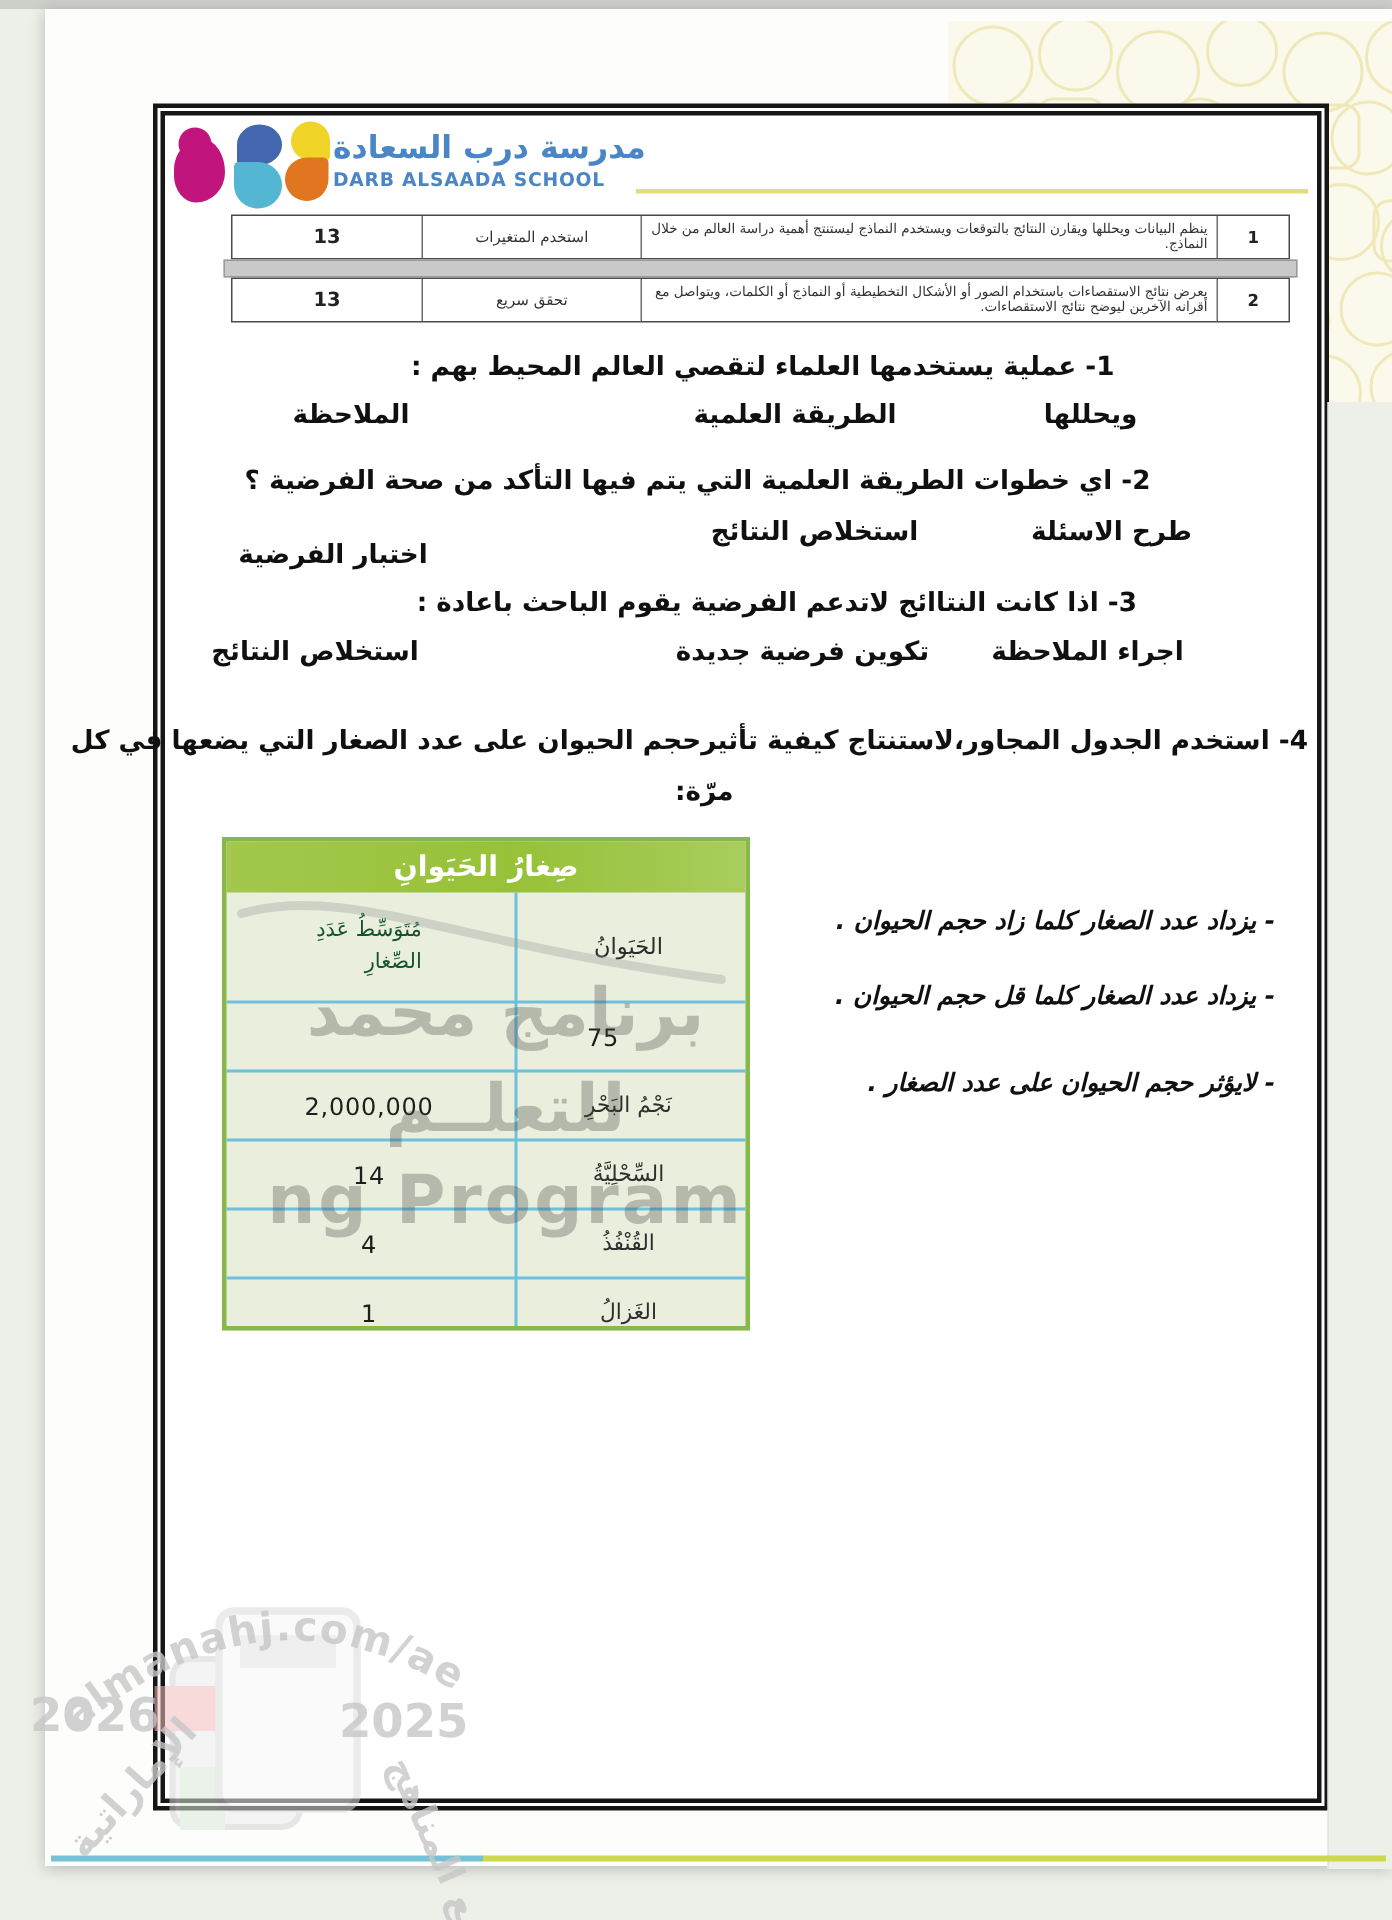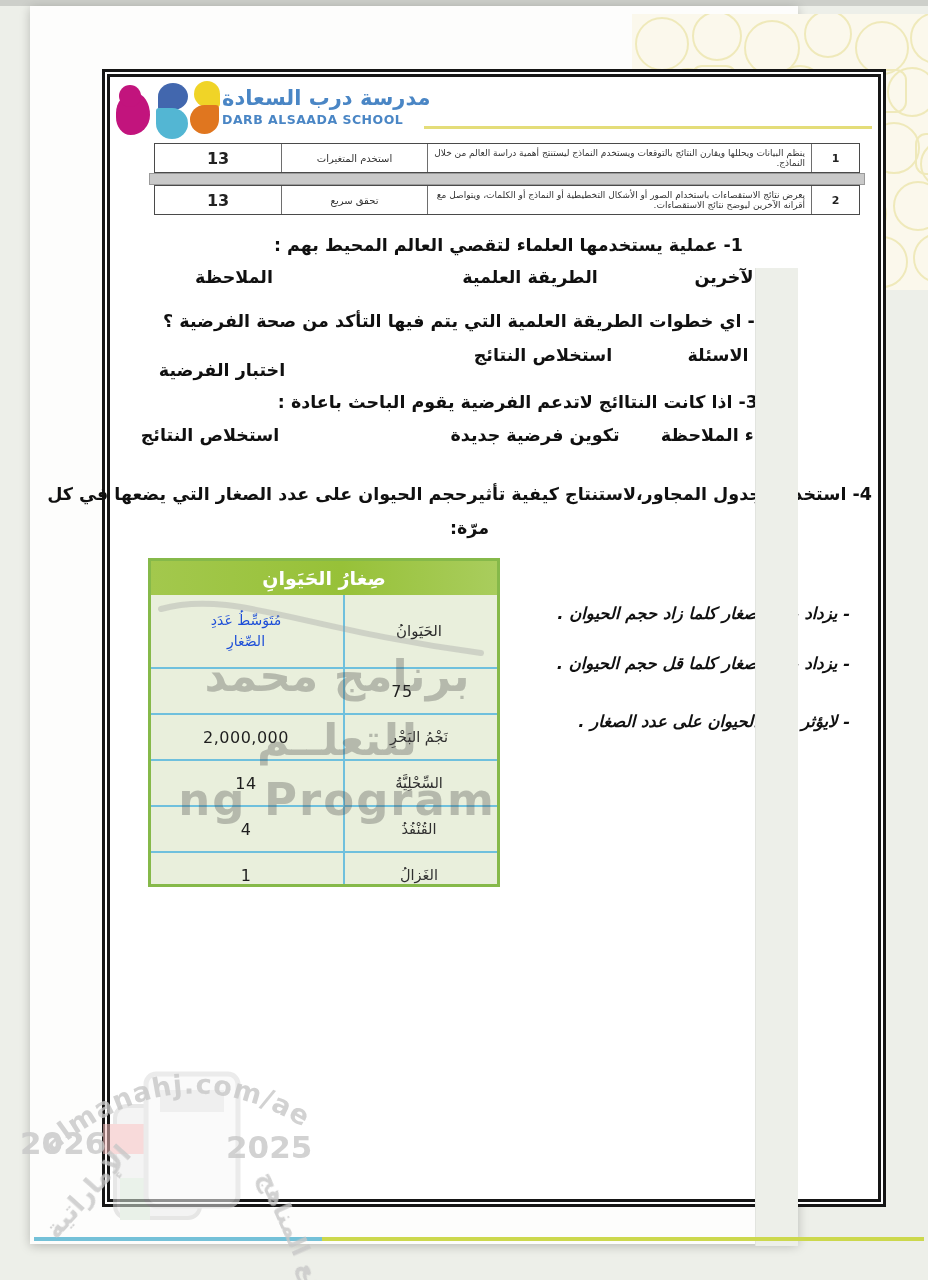--- a/index.html
+++ b/index.html
@@ -3,21 +3,21 @@
 <meta charset="utf-8">
 <style>
   html,body{margin:0;padding:0;}
   body{
     width:928px;height:1280px;position:relative;overflow:hidden;
     background:#edefe9;
     font-family:"DejaVu Sans","Liberation Sans",sans-serif;
   }
   .top-strip{position:absolute;left:0;top:0;width:100%;height:6px;background:#cdcfca;}
   .paper{
-    position:absolute;left:30px;top:6px;width:768px;height:1238px;
+    position:absolute;left:30px;top:6px;width:898px;height:1238px;
     background:#fdfdfc;box-shadow:0 2px 10px rgba(0,0,0,.22);
   }
   .right-wedge{position:absolute;right:0;top:262px;width:42px;height:978px;background:#edefe9;border-left:1px solid #e2e4df;}
   .deco-circles{position:absolute;left:602px;top:8px;width:326px;height:276px;background:#fbf8ec;border-radius:0 0 0 140px;overflow:hidden;}
   .frame{
     position:absolute;left:72px;top:63px;width:784px;height:1138px;
     border:8px double #161616;background:#fff;box-sizing:border-box;
   }
   
   .logo{position:absolute;left:6px;top:4px;width:104px;height:64px;}
@@ -33,31 +33,31 @@
   .school-en{font-size:12.5px;font-weight:bold;color:#4a86c5;letter-spacing:.5px;margin-top:1px;}
   .yellow-rule{position:absolute;left:314px;top:49px;right:6px;height:3px;background:#e4dd79;}
   
   .std-table{position:absolute;left:44px;top:66px;width:706px;direction:rtl;}
   .std-row{display:flex;height:30px;border:1.6px solid #4a4a4a;background:#fff;align-items:stretch;box-sizing:border-box;}
   .std-row>div{display:flex;align-items:center;box-sizing:border-box;}
   .std-row>div:not(:last-child){border-inline-end:1px solid #6e6e6e;}
   .c-num{width:48px;justify-content:center;font-size:11px;font-weight:bold;color:#222;}
   .c-desc{width:384px;justify-content:flex-start;padding:1px 6px;font-size:9px;line-height:1.15;color:#333;text-align:right;}
   .c-type{width:146px;justify-content:center;font-size:10px;color:#333;}
-  .c-score{flex:1;justify-content:center;font-size:16px;font-weight:bold;color:#222;}
+  .c-score{flex:1;justify-content:center;font-size:13px;font-weight:bold;color:#222;}
   .std-band{height:12px;margin:0 -5px;background:#c9c9c9;border:1px solid #9a9a9a;box-sizing:border-box;}
   
   .q{position:absolute;direction:rtl;font-weight:bold;font-size:17.5px;color:#101010;white-space:nowrap;}
   .opt{position:absolute;transform:translateX(-50%);direction:rtl;font-weight:bold;font-size:17.5px;color:#101010;white-space:nowrap;}
   
   .animal-table{position:absolute;left:38px;top:481px;width:352px;height:329px;background:#e9efdc;border:3px solid #86b94a;box-sizing:border-box;}
   .at-title{height:34px;background:linear-gradient(90deg,#a3c84d 0%,#97c138 55%,#a9cd5d 100%);color:#fff;font-weight:bold;font-size:19px;display:flex;align-items:center;justify-content:center;direction:rtl;}
   .at-header{position:relative;height:72px;display:flex;direction:rtl;border-bottom:2px solid #6fc0dd;}
   .at-h-animal{width:156px;display:flex;align-items:center;justify-content:center;font-size:15px;color:#2b2b2b;}
-  .at-h-avg{width:190px;display:flex;align-items:center;justify-content:center;font-size:14px;color:#1d4ed8;text-align:center;white-space:pre-line;line-height:1.5;}
+  .at-h-avg{width:190px;display:flex;align-items:center;justify-content:center;font-size:14px;color:#14532d;white-space:pre-line;line-height:1.5;}
   .at-divider{position:absolute;left:192px;top:34px;bottom:0;width:2px;background:#6fc0dd;}
   .at-row{height:44px;display:flex;direction:rtl;}
   .at-row+.at-row{border-top:2px solid #6fc0dd;}
   .at-animal{width:156px;display:flex;align-items:center;justify-content:center;font-size:14.5px;color:#2f2f2f;}
   .at-value{width:190px;display:flex;align-items:center;justify-content:center;font-size:16px;color:#1e1e1e;font-weight:500;letter-spacing:.5px;}
   .swoosh{position:absolute;left:0;top:34px;pointer-events:none;}
   
   .stmt{position:absolute;right:28px;direction:rtl;font-weight:bold;font-size:16.5px;color:#101010;white-space:nowrap;font-style:italic;}
   
   .wm-program{position:absolute;left:12px;top:567px;width:430px;text-align:center;color:#404040;opacity:.30;font-weight:bold;pointer-events:none;z-index:6;}
@@ -133,21 +133,21 @@
       <div class="std-band"></div>
       <div class="std-row">
         <div class="c-num">2</div>
         <div class="c-desc">يعرض نتائج الاستقصاءات باستخدام الصور أو الأشكال التخطيطية أو النماذج أو الكلمات، ويتواصل مع أقرانه الآخرين ليوضح نتائج الاستقصاءات.</div>
         <div class="c-type">تحقق سريع</div>
         <div class="c-score">13</div>
       </div>
     </div>
 
     <div class="q" style="top:158px;right:135px;">1- عملية يستخدمها العلماء لتقصي العالم المحيط بهم :</div>
-    <div class="opt" style="top:190px;left:617px;">الآخرين</div>
+    <div class="opt" style="top:190px;left:617px;">ويحللها</div>
     <div class="opt" style="top:190px;left:420px;">الطريقة العلمية</div>
     <div class="opt" style="top:190px;left:124px;">الملاحظة</div>
 
     <div class="q" style="top:234px;right:111px;">2- اي خطوات الطريقة العلمية التي يتم فيها التأكد من صحة الفرضية ؟</div>
     <div class="opt" style="top:268px;left:631px;text-align:right;">طرح الاسئلة</div>
     <div class="opt" style="top:268px;left:433px;">استخلاص النتائج</div>
     <div class="opt" style="top:283px;left:112px;">اختبار الفرضية</div>
 
     <div class="q" style="top:315px;right:120px;">3- اذا كانت النتاائج لاتدعم الفرضية يقوم الباحث باعادة :</div>
     <div class="opt" style="top:348px;left:615px;">اجراء الملاحظة</div>

